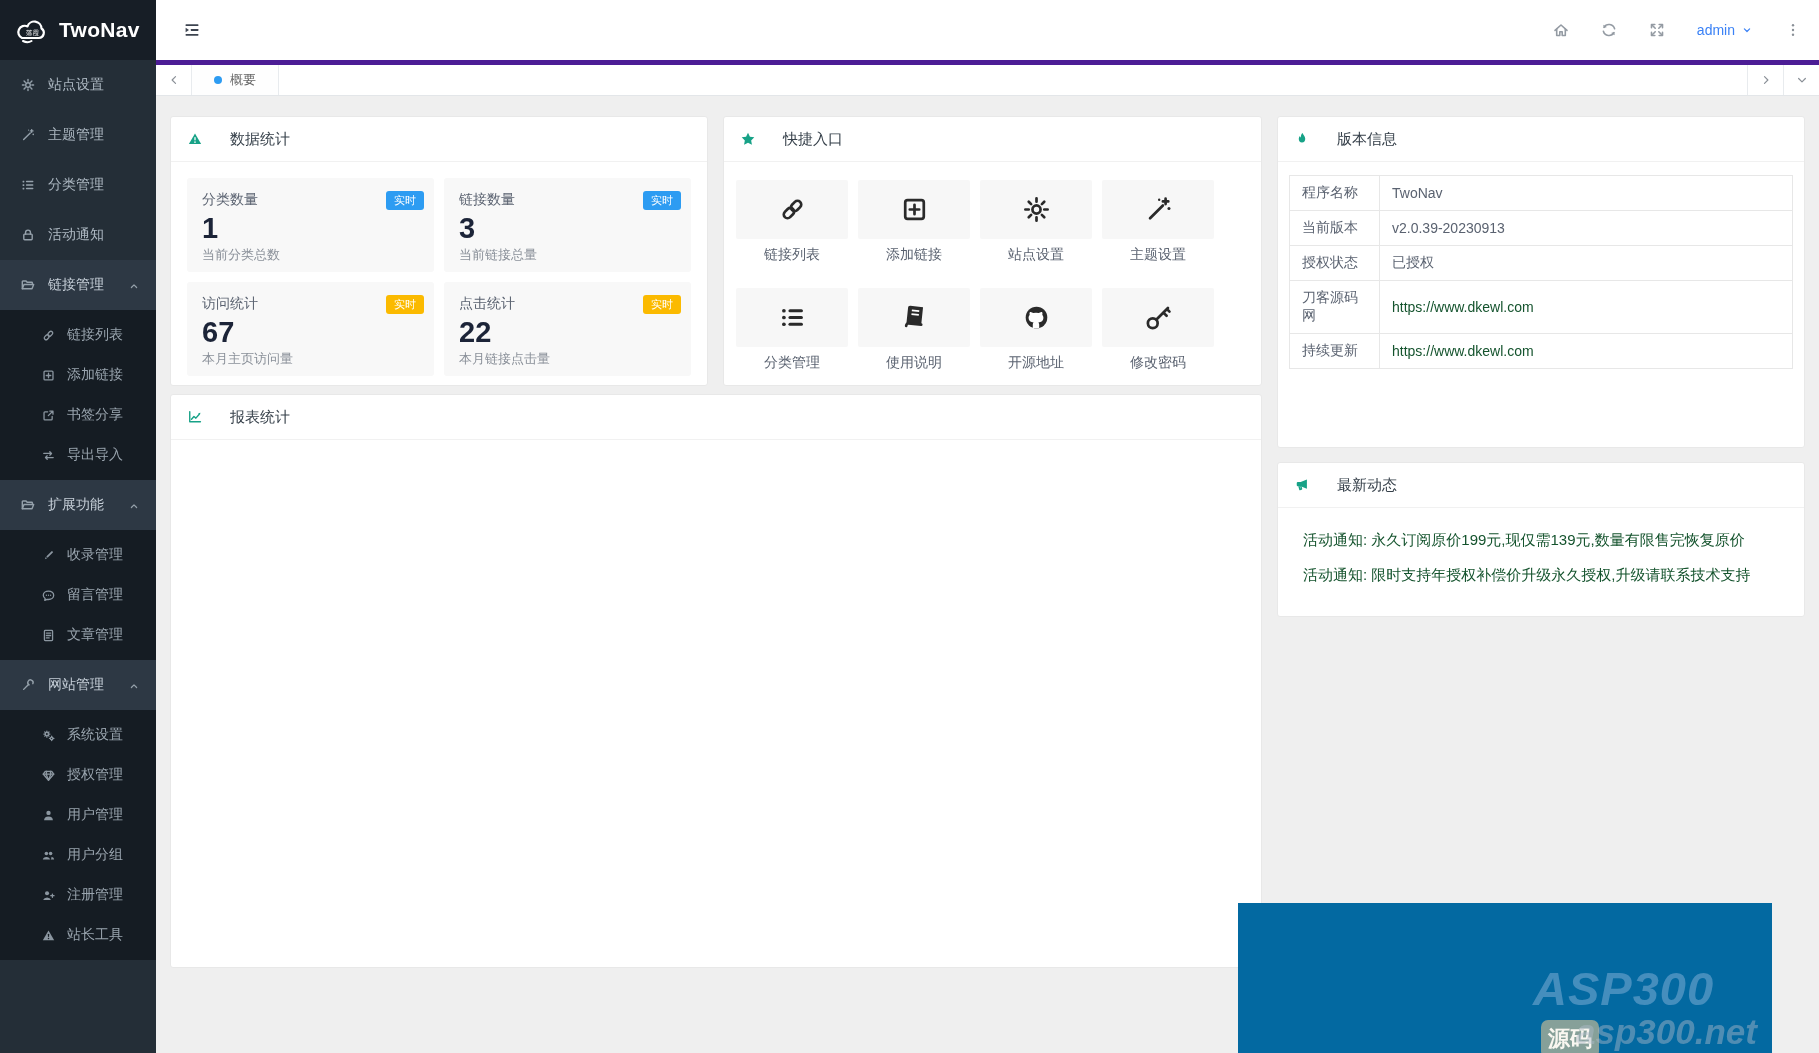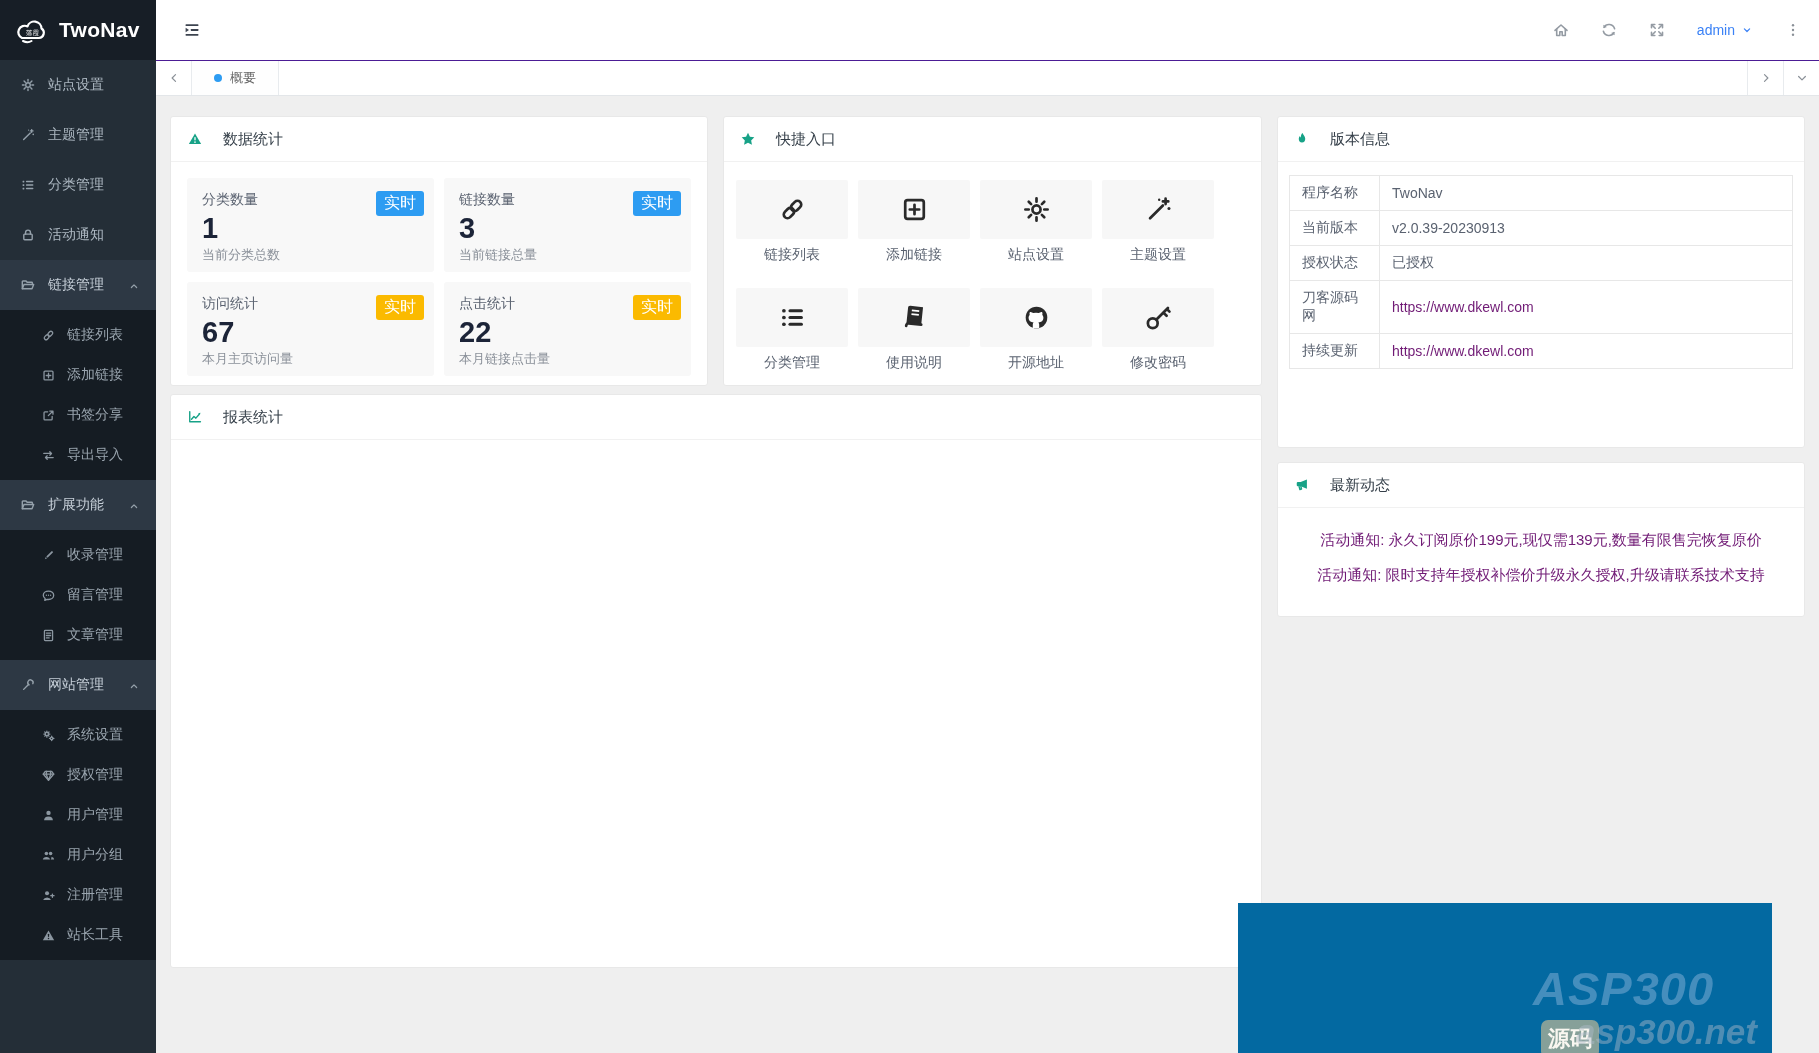--- a/index.html
+++ b/index.html
@@ -30,62 +30,62 @@
 
   
   .main { position:absolute; left:156px; top:0; right:0; bottom:0; }
   .topbar { height:60px; background:#fff; display:flex; align-items:center; padding:0 18px 0 28px; }
   .burger { color:#3d4450; cursor:pointer; display:flex; }
   .top-right { margin-left:auto; display:flex; align-items:center; gap:32px; color:#9aa0a8; }
   .top-ic { cursor:pointer; display:flex; color:#949ba3; }
   .admin { display:flex; align-items:center; gap:6px; color:#3b82f6; font-size:14px; cursor:pointer; }
   .dots { cursor:pointer; color:#8a9097; display:flex; }
 
-  .tabbar { height:36px; background:#fff; border-top:1px solid #4c1d95; border-bottom:1px solid #e3e6e9; display:flex; align-items:stretch; }
+  .tabbar { height:36px; background:#fff; border-top:5px solid #4c1d95; border-bottom:1px solid #e3e6e9; display:flex; align-items:stretch; }
   .tb-btn { width:36px; display:flex; align-items:center; justify-content:center; color:#8a9097; cursor:pointer; }
   .tb-btn.l { border-right:1px solid #e8ebee; }
   .tb-btn.r { border-left:1px solid #e8ebee; }
   .tab { display:flex; align-items:center; gap:8px; padding:0 22px; border-right:1px solid #e8ebee; font-size:13px; color:#666; cursor:pointer; background:#fefefe; }
   .tab .dot { width:8px; height:8px; border-radius:50%; background:#2d9cf2; }
   .tab-fill { flex:1; }
 
   .content { position:absolute; left:0; top:97px; right:0; bottom:0; background:#efefef; }
 
   .card { position:absolute; background:#fff; border:1px solid #e8e8e8; border-radius:3px; }
-  .card-h { height:45px; display:flex; align-items:center; gap:21px; padding:0 17px; border-bottom:1px solid #f1f1f1; }
+  .card-h { height:45px; display:flex; align-items:center; gap:28px; padding:0 17px; border-bottom:1px solid #f1f1f1; }
   .card-h .ic { color:#17a287; }
   .card-title { font-size:15px; color:#36404a; }
 
   
   #card-stats { left:14px; top:19px; width:538px; height:270px; }
   .stat-grid { display:grid; grid-template-columns:1fr 1fr; gap:10px; padding:16px; }
   .stat-box { position:relative; background:#f8f8f8; border-radius:3px; padding:13px 15px 12px; height:94px; }
   .stat-label { font-size:14px; color:#5a6270; }
   .stat-value { font-size:29px; font-weight:bold; color:#1c2438; line-height:34px; margin-top:2px; }
   .stat-desc { font-size:13px; color:#8a9099; margin-top:1px; }
-  .badge { position:absolute; top:13px; right:10px; color:#fff; font-size:16px; padding:2px 8px; border-radius:3px;margin-left:28px; }
+  .badge { position:absolute; top:13px; right:10px; color:#fff; font-size:11px; padding:2px 8px; border-radius:3px;margin-left:28px; }
   .badge.blue { background:#2d9cf2; }
   .badge.yellow { background:#fbba00; }
 
   
   #card-shortcuts { left:567px; top:19px; width:539px; height:270px; }
   .sc-grid { display:grid; grid-template-columns:repeat(4,112px); gap:24px 10px; padding:18px 12px; }
   .sc-item { cursor:pointer; text-align:center; }
   .sc-box { width:112px; height:59px; background:#f7f7f7; border-radius:2px; display:flex; align-items:center; justify-content:center; color:#2a2a2a; }
   .sc-label { margin-top:7px; font-size:14px; color:#5a6270; }
 
   
   #card-report { left:14px; top:297px; width:1092px; height:574px; }
 
   
   #card-version { left:1121px; top:19px; width:528px; height:332px; }
   .vtable { width:calc(100% - 22px); margin:13px 11px; border-collapse:collapse; font-size:14px; color:#5a6270; }
   .vtable td { border:1px solid #e7e7e7; padding:8px 12px; }
   .vtable td.lbl { width:90px; }
-  a.blue { color:#701a75; text-decoration:none; cursor:pointer;text-align:center; }
+  a.blue { color:#14532d; text-decoration:none; cursor:pointer; }
   .orange { color:#ff5a1e; }
   .arrow { font-weight:bold; color:#ff5a1e; margin:0 4px 0 10px; }
   .lnk-gap { display:inline-block; width:14px; }
 
   
   #card-news { left:1121px; top:365px; width:528px; height:155px; }
   .news-body { padding:16px 25px; }
   .news-body a { display:block; font-size:15px; margin:7px 0 16px; }
 
   

